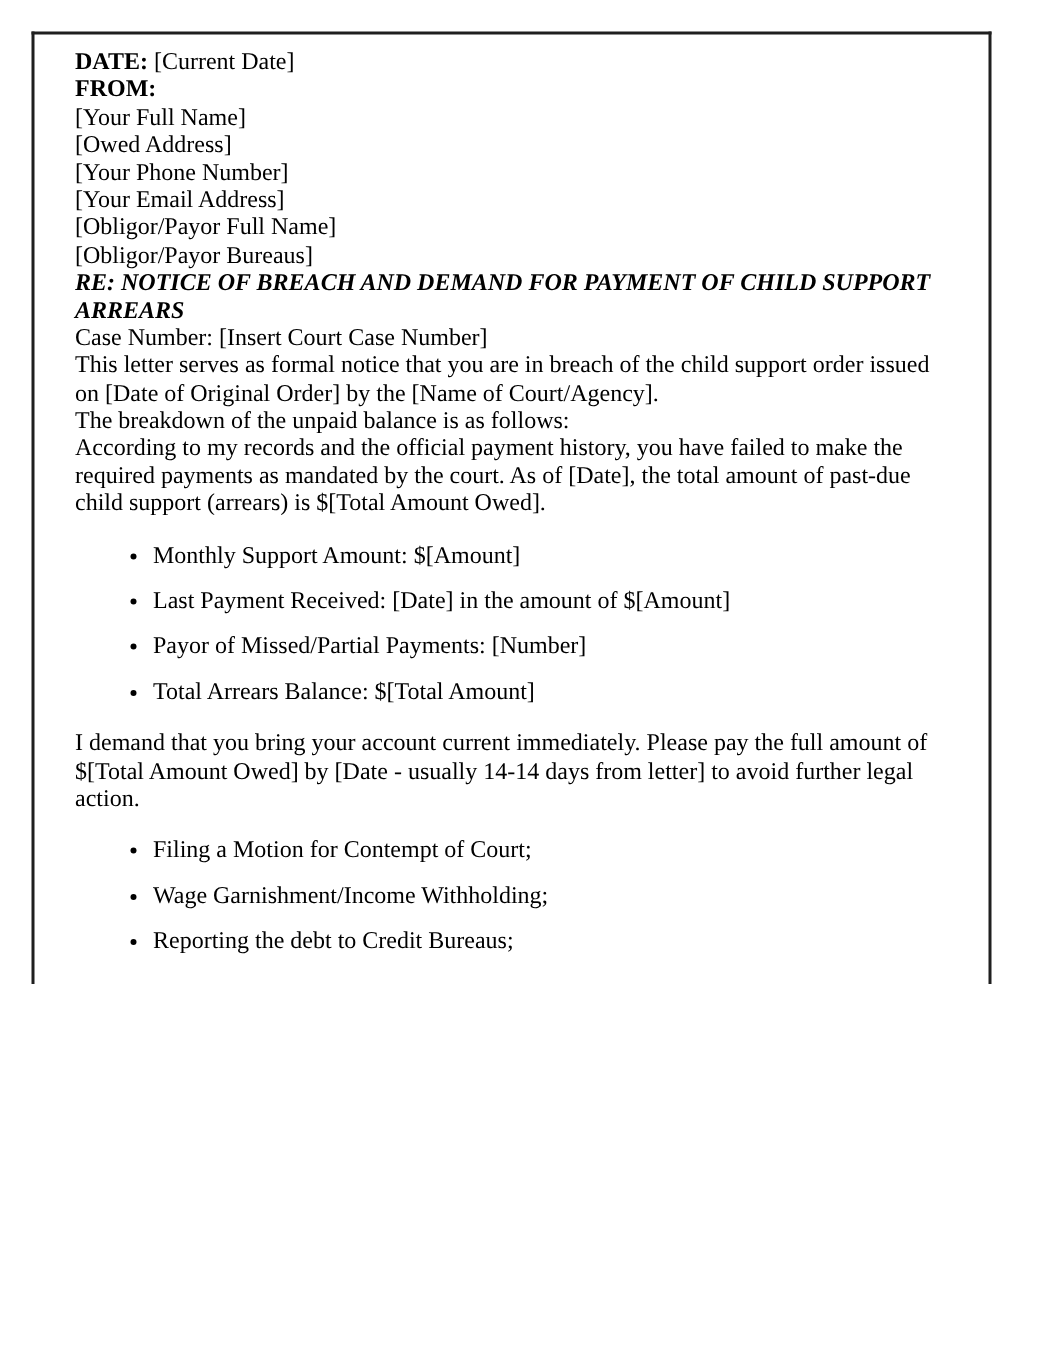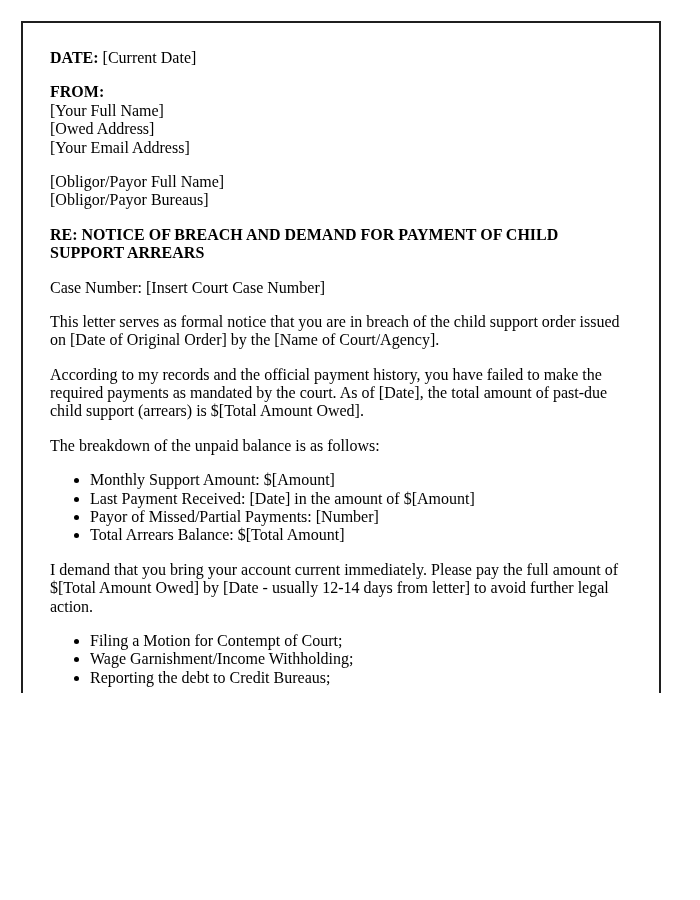--- a/index.html
+++ b/index.html
@@ -21,78 +21,80 @@
     left: 21px;
     top: 21px;
     width: 640px;
     box-sizing: border-box;
     border: 2px solid #1f1f1f;
     border-bottom: none;
     padding: 10px 27px 6px 27px;
     background: #ffffff;
   }
   .page p, .page .block {
-    margin: 16px 0;
+    margin: 0 0;
   }
   .page > :last-child {
     margin-bottom: 0;
   }
   .bold {
     font-weight: bold;
   }
   .subject {
     font-weight: bold;
     margin: 16px 0;
+    font-style: italic;
   }
   ul {
     margin: 16px 0;
     padding-left: 40px;
   }
   li {
-    margin: 0;
+    margin: 12px;
   }
 </style>
 </head>
 <body>
 
 <div class="page">
 
   <p><span class="bold">DATE:</span> <span>[Current Date]</span></p>
 
   <div class="block">
     <div class="bold">FROM:</div>
     <div>[Your Full Name]</div>
     <div>[Owed Address]</div>
+    <div>[Your Phone Number]</div>
     <div>[Your Email Address]</div>
   </div>
 
   <div class="block">
     <div>[Obligor/Payor Full Name]</div>
     <div>[Obligor/Payor Bureaus]</div>
   </div>
 
   <p class="subject">RE: NOTICE OF BREACH AND DEMAND FOR PAYMENT OF CHILD SUPPORT ARREARS</p>
 
   <p>Case Number: [Insert Court Case Number]</p>
 
 
   <p>This letter serves as formal notice that you are in breach of the child support order issued on [Date of Original Order] by the [Name of Court/Agency].</p>
 
+  <p>The breakdown of the unpaid balance is as follows:</p>
+
   <p>According to my records and the official payment history, you have failed to make the required payments as mandated by the court. As of [Date], the total amount of past-due child support (arrears) is $[Total Amount Owed].</p>
-
-  <p>The breakdown of the unpaid balance is as follows:</p>
 
   <ul>
     <li>Monthly Support Amount: $[Amount]</li>
     <li>Last Payment Received: [Date] in the amount of $[Amount]</li>
     <li>Payor of Missed/Partial Payments: [Number]</li>
     <li>Total Arrears Balance: $[Total Amount]</li>
   </ul>
 
-  <p>I demand that you bring your account current immediately. Please pay the full amount of $[Total Amount Owed] by [Date - usually 12-14 days from letter] to avoid further legal action.</p>
+  <p>I demand that you bring your account current immediately. Please pay the full amount of $[Total Amount Owed] by [Date - usually 14-14 days from letter] to avoid further legal action.</p>
 
 
   <ul>
     <li>Filing a Motion for Contempt of Court;</li>
     <li>Wage Garnishment/Income Withholding;</li>
     <li>Reporting the debt to Credit Bureaus;</li>
   </ul>
 
 </div>
 

